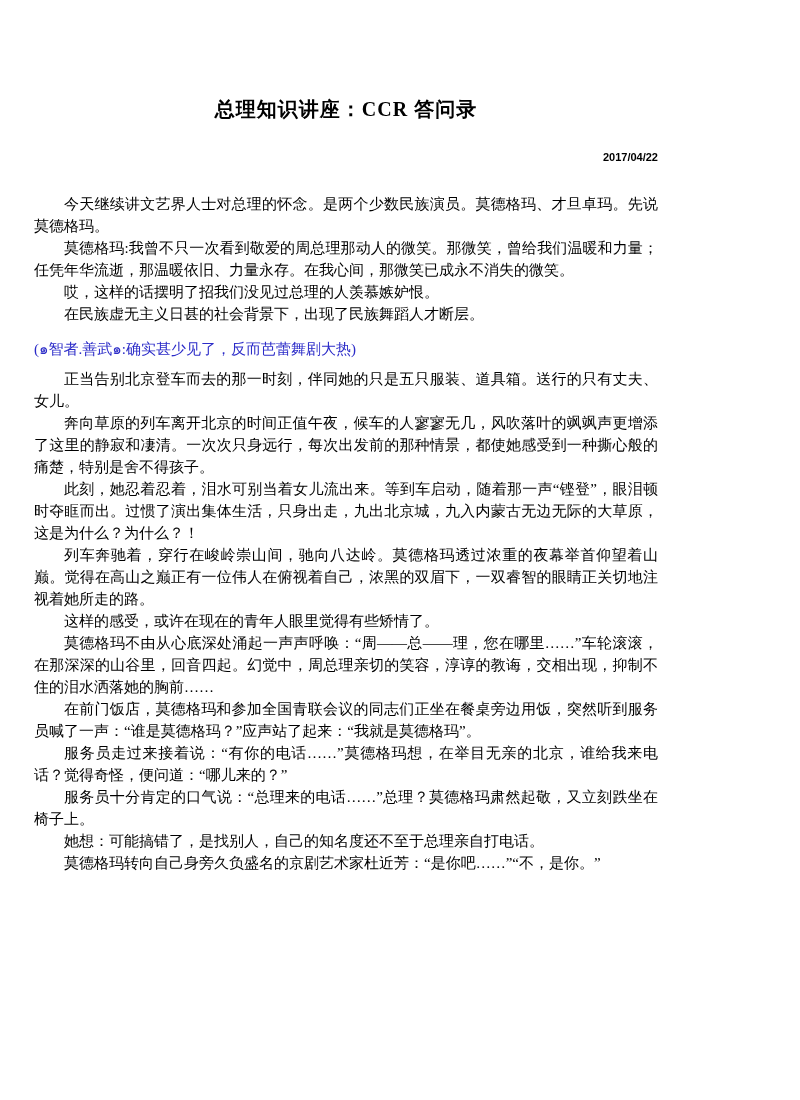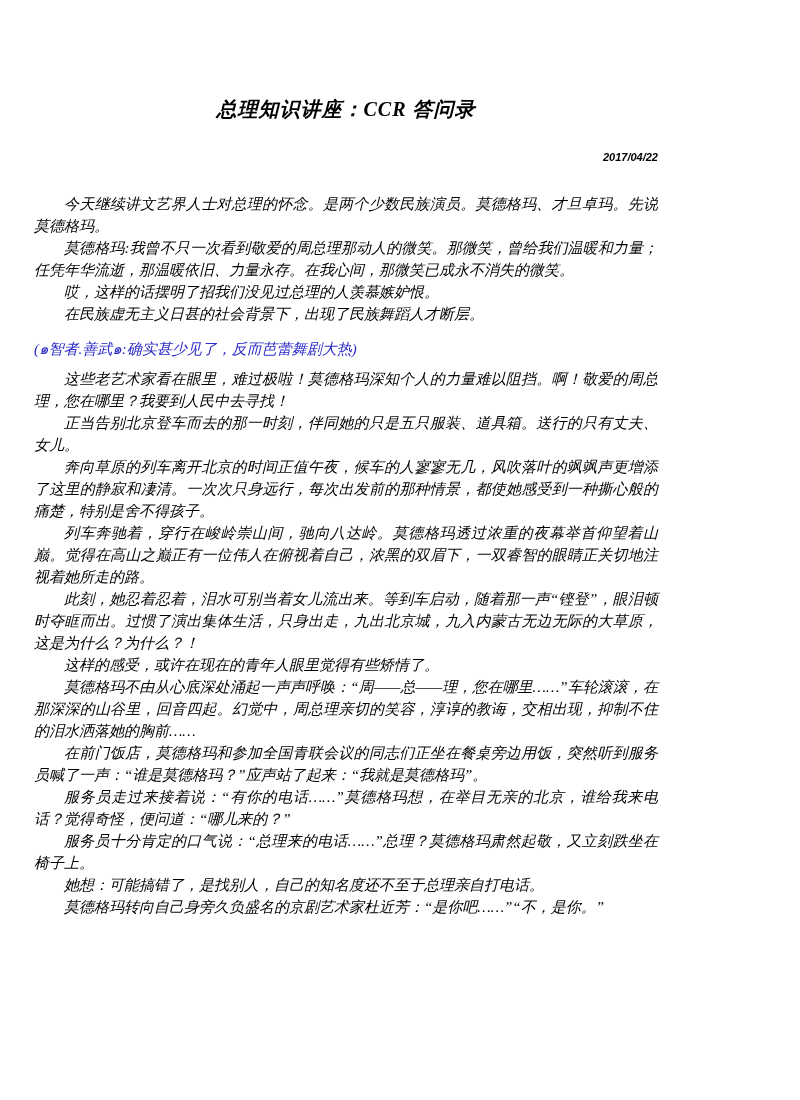--- a/index.html
+++ b/index.html
@@ -8,21 +8,20 @@
     background: #ffffff;
   }
   .doc {
     position: relative;
     width: 692px;
     height: 1100px;
     background: #ffffff;
     overflow: hidden;
     font-family: "Liberation Serif", "DejaVu Serif", serif;
     color: #000000;
-    font-style: italic;
   }
   .content {
     width: 624px;
     margin: 0 auto;
   }
   .doc-title {
     margin: 0;
     padding-top: 97px;
     text-align: center;
     font-size: 20px;
@@ -69,25 +68,24 @@
   <div class="content">
     <h1 class="doc-title">总理知识讲座：CCR 答问录</h1>
     <div class="doc-date">2017/04/22</div>
 
     <div class="body-text">
       <p class="para">今天继续讲文艺界人士对总理的怀念。是两个少数民族演员。莫德格玛、才旦卓玛。先说莫德格玛。</p>
       <p class="para">莫德格玛:我曾不只一次看到敬爱的周总理那动人的微笑。那微笑，曾给我们温暖和力量；任凭年华流逝，那温暖依旧、力量永存。在我心间，那微笑已成永不消失的微笑。</p>
       <p class="para">哎，这样的话摆明了招我们没见过总理的人羡慕嫉妒恨。</p>
       <p class="para">在民族虚无主义日甚的社会背景下，出现了民族舞蹈人才断层。</p>
       <p class="annotation">(๑智者.善武๑:确实甚少见了，反而芭蕾舞剧大热)</p>
-      <p class="para">这些老艺术家看在眼里，难过极啦！莫德格玛深知个人的力量难以阻挡。啊！敬爱的周总理，您在哪里？我要到人民中去寻找！</p>
       <p class="para">正当告别北京登车而去的那一时刻，伴同她的只是五只服装、道具箱。送行的只有丈夫、女儿。</p>
       <p class="para">奔向草原的列车离开北京的时间正值午夜，候车的人寥寥无几，风吹落叶的飒飒声更增添了这里的静寂和凄清。一次次只身远行，每次出发前的那种情景，都使她感受到一种撕心般的痛楚，特别是舍不得孩子。</p>
+      <p class="para">此刻，她忍着忍着，泪水可别当着女儿流出来。等到车启动，随着那一声“铿登”，眼泪顿时夺眶而出。过惯了演出集体生活，只身出走，九出北京城，九入内蒙古无边无际的大草原，这是为什么？为什么？！</p>
       <p class="para">列车奔驰着，穿行在峻岭崇山间，驰向八达岭。莫德格玛透过浓重的夜幕举首仰望着山巅。觉得在高山之巅正有一位伟人在俯视着自己，浓黑的双眉下，一双睿智的眼睛正关切地注视着她所走的路。</p>
-      <p class="para">此刻，她忍着忍着，泪水可别当着女儿流出来。等到车启动，随着那一声“铿登”，眼泪顿时夺眶而出。过惯了演出集体生活，只身出走，九出北京城，九入内蒙古无边无际的大草原，这是为什么？为什么？！</p>
       <p class="para">这样的感受，或许在现在的青年人眼里觉得有些矫情了。</p>
       <p class="para">莫德格玛不由从心底深处涌起一声声呼唤：“周——总——理，您在哪里……”车轮滚滚，在那深深的山谷里，回音四起。幻觉中，周总理亲切的笑容，淳谆的教诲，交相出现，抑制不住的泪水洒落她的胸前……</p>
       <p class="para">在前门饭店，莫德格玛和参加全国青联会议的同志们正坐在餐桌旁边用饭，突然听到服务员喊了一声：“谁是莫德格玛？”应声站了起来：“我就是莫德格玛”。</p>
       <p class="para">服务员走过来接着说：“有你的电话……”莫德格玛想，在举目无亲的北京，谁给我来电话？觉得奇怪，便问道：“哪儿来的？”</p>
       <p class="para">服务员十分肯定的口气说：“总理来的电话……”总理？莫德格玛肃然起敬，又立刻跌坐在椅子上。</p>
       <p class="para">她想：可能搞错了，是找别人，自己的知名度还不至于总理亲自打电话。</p>
       <p class="para">莫德格玛转向自己身旁久负盛名的京剧艺术家杜近芳：“是你吧……”“不，是你。”</p>
     </div>
   </div>
 </div>

